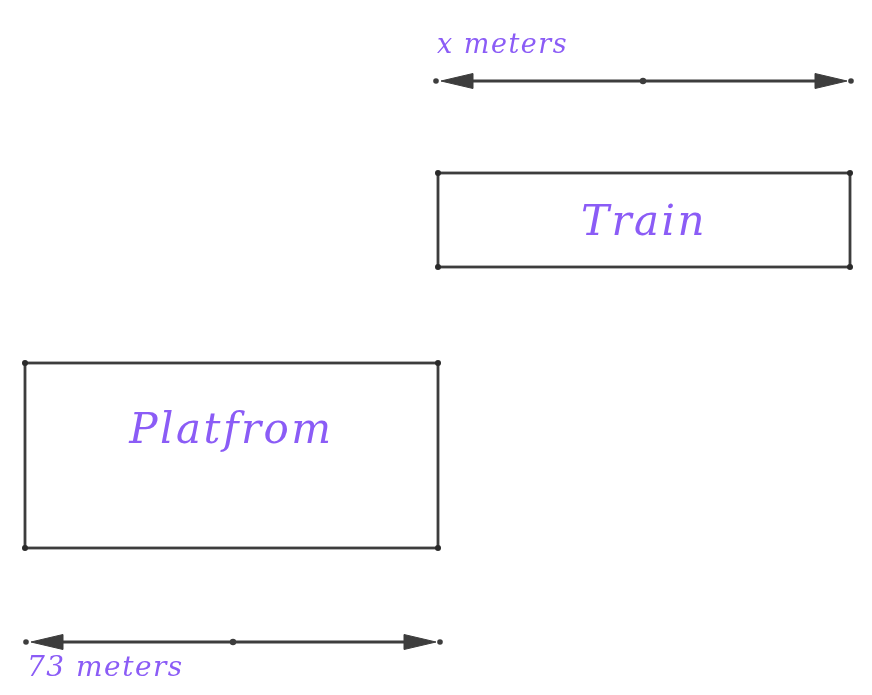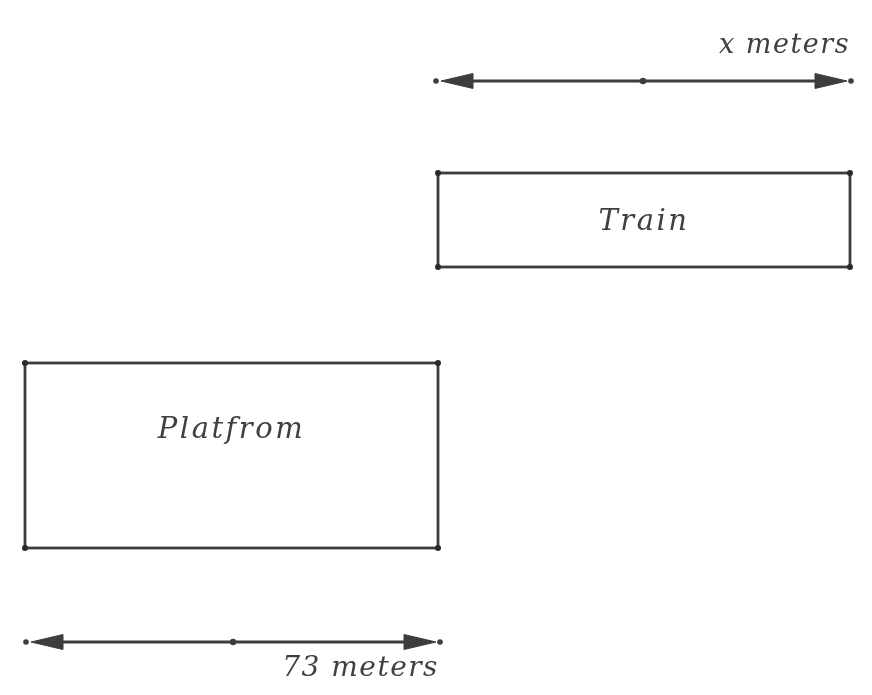--- a/index.html
+++ b/index.html
@@ -15,35 +15,35 @@
     overflow: hidden;
     font-family: "DejaVu Serif", serif;
   }
   .canvas svg {
     position: absolute;
     left: 0;
     top: 0;
   }
   .label {
     position: absolute;
-    color: #404040;
+    color: #8b5cf6;
     font-style: italic;
-    text-align: right;
+    text-align: left;
     white-space: nowrap;
     user-select: none;
   }
   .dim-label {
     font-size: 27px;
     letter-spacing: 1.5px;
   }
   .box-label {
     display: flex;
     align-items: center;
     justify-content: center;
-    font-size: 29px;
+    font-size: 42px;
     letter-spacing: 2.5px;
   }
 </style>
 </head>
 <body>
 
 <div class="canvas">
 
   <svg width="872" height="695" viewBox="0 0 872 695">
 

